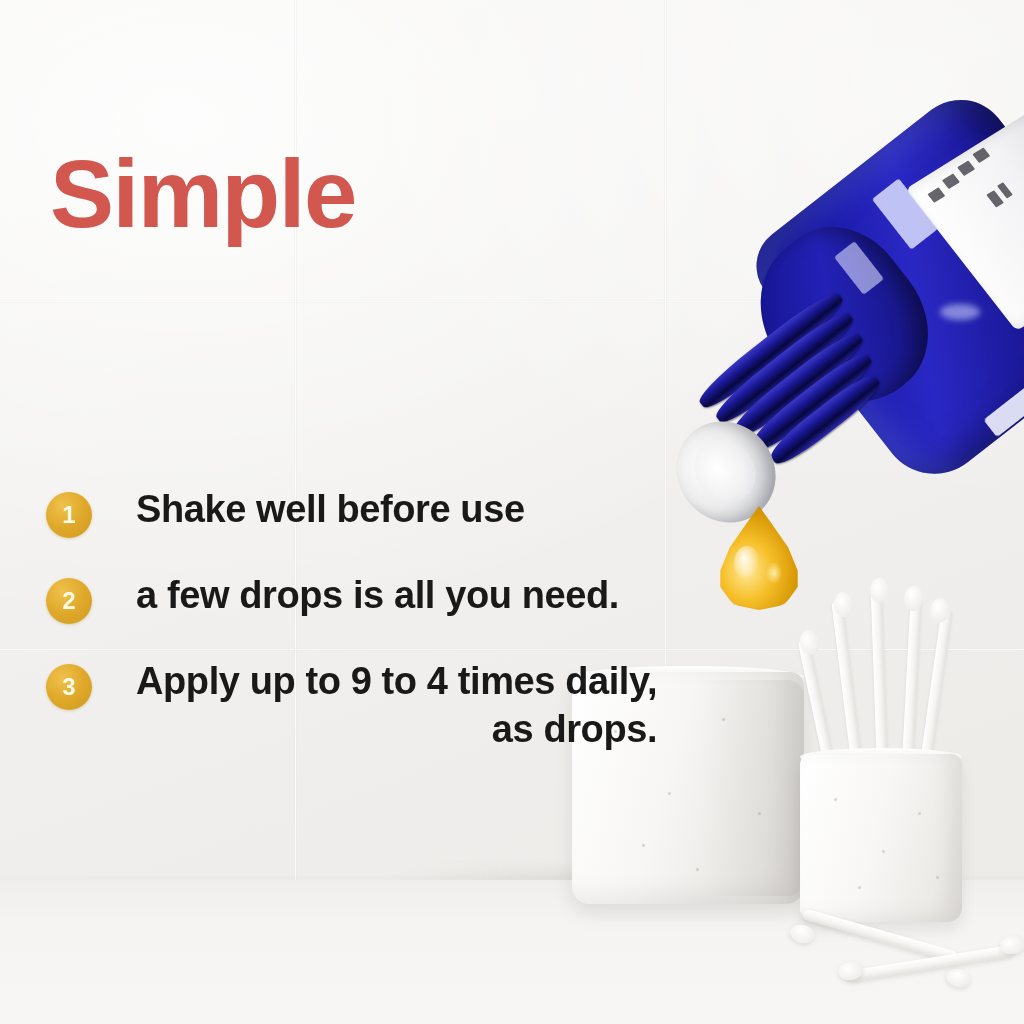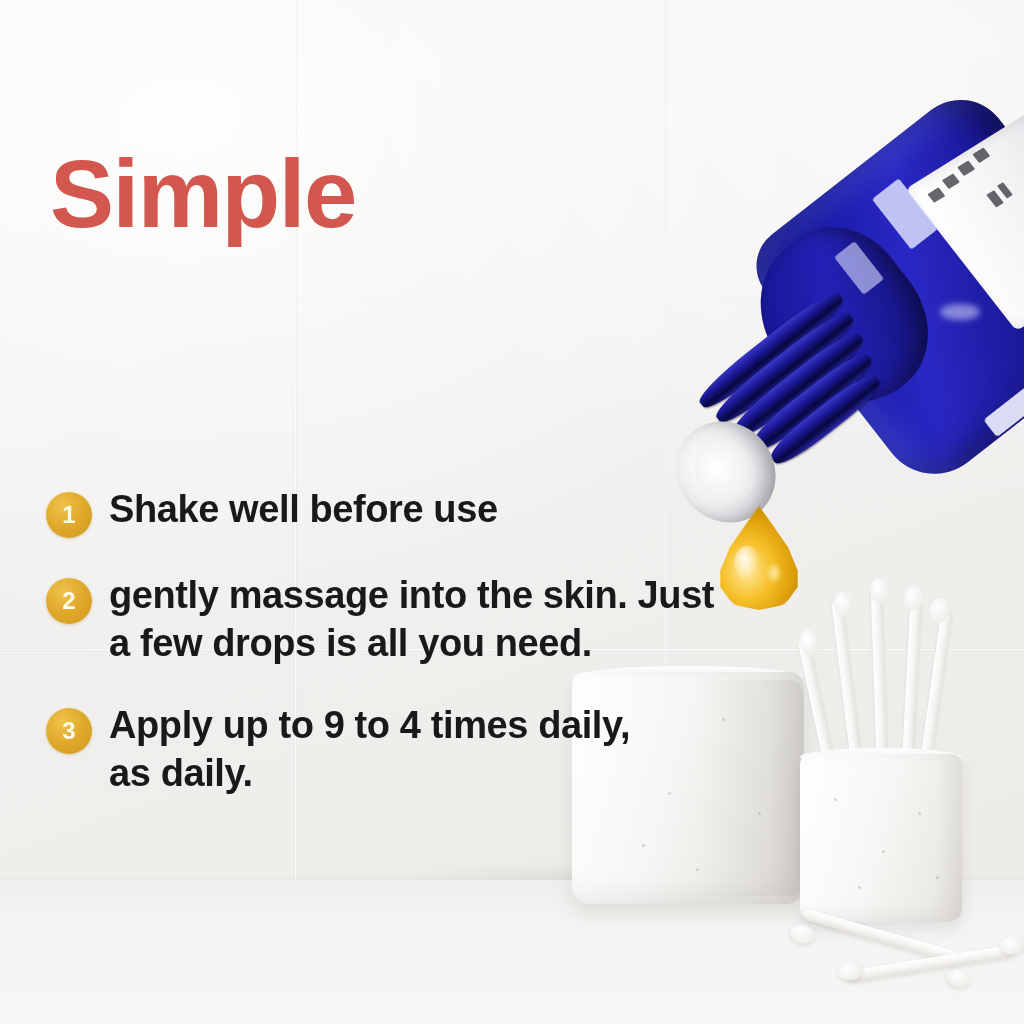--- a/index.html
+++ b/index.html
@@ -124,22 +124,22 @@
     color:#d1574f;}
   .title .line{display:block;}
 
   .steps{position:absolute;left:46px;top:486px;width:870px;}
   .step{position:relative;display:flex;align-items:flex-start;margin-bottom:34px;}
   .step:last-child{margin-bottom:0;}
   .badge{flex:0 0 auto;width:46px;height:46px;border-radius:50%;
     background:radial-gradient(circle at 36% 30%, #efc24c 0%, #e0a92b 48%, #cf9a20 100%);
     color:#fffbe9;font-size:24px;font-weight:700;line-height:46px;text-align:center;
     margin-top:6px;box-shadow:0 1px 3px rgba(150,110,10,0.25);}
-  .step-text{margin-left:17px;font-size:38px;line-height:1.26;font-weight:700;
-    color:#191919;letter-spacing:-0.4px;}
+  .step-text{margin-left:44px;font-size:38px;line-height:1.26;font-weight:700;
+    color:#191919;letter-spacing:-0.4px;text-align:right;}
   .step-text .line{display:block;white-space:nowrap;}
 </style>
 </head>
 <body>
 
 <div id="canvas">
 
   <div class="tilewall">
     <div class="tile-sheen"></div>
     <div class="grout-v" style="left:294px;"></div>
@@ -238,28 +238,27 @@
       <li class="step">
         <span class="badge">1</span>
         <span class="step-text">
           <span class="line">Shake well before use</span>
         </span>
       </li>
 
       <li class="step">
         <span class="badge">2</span>
         <span class="step-text">
-          <span class="line">gently massage into the skin. Just</span>
           <span class="line">a few drops is all you need.</span>
         </span>
       </li>
 
       <li class="step">
         <span class="badge">3</span>
         <span class="step-text">
           <span class="line">Apply up to 9 to 4 times daily,</span>
-          <span class="line">as daily.</span>
+          <span class="line">as drops.</span>
         </span>
       </li>
 
     </ol>
   </div>
 </div>
 
 </body></html>

